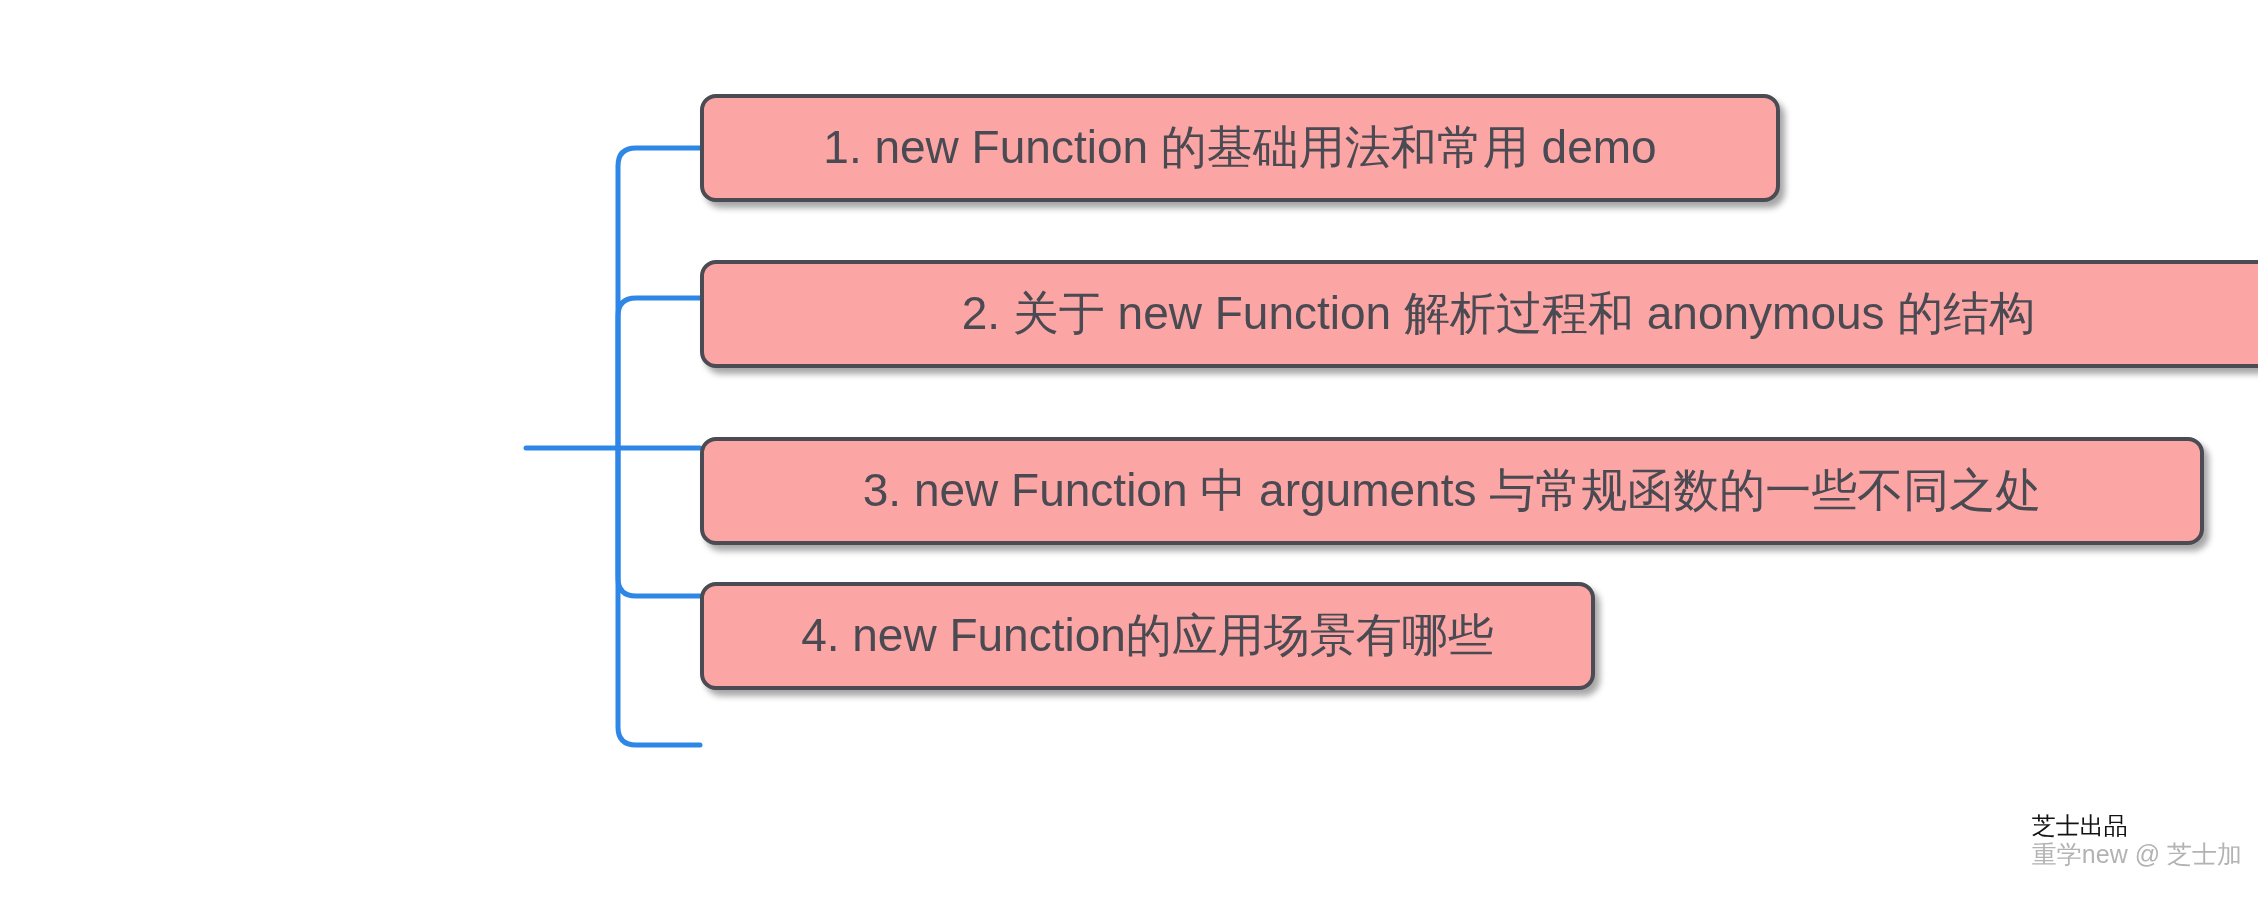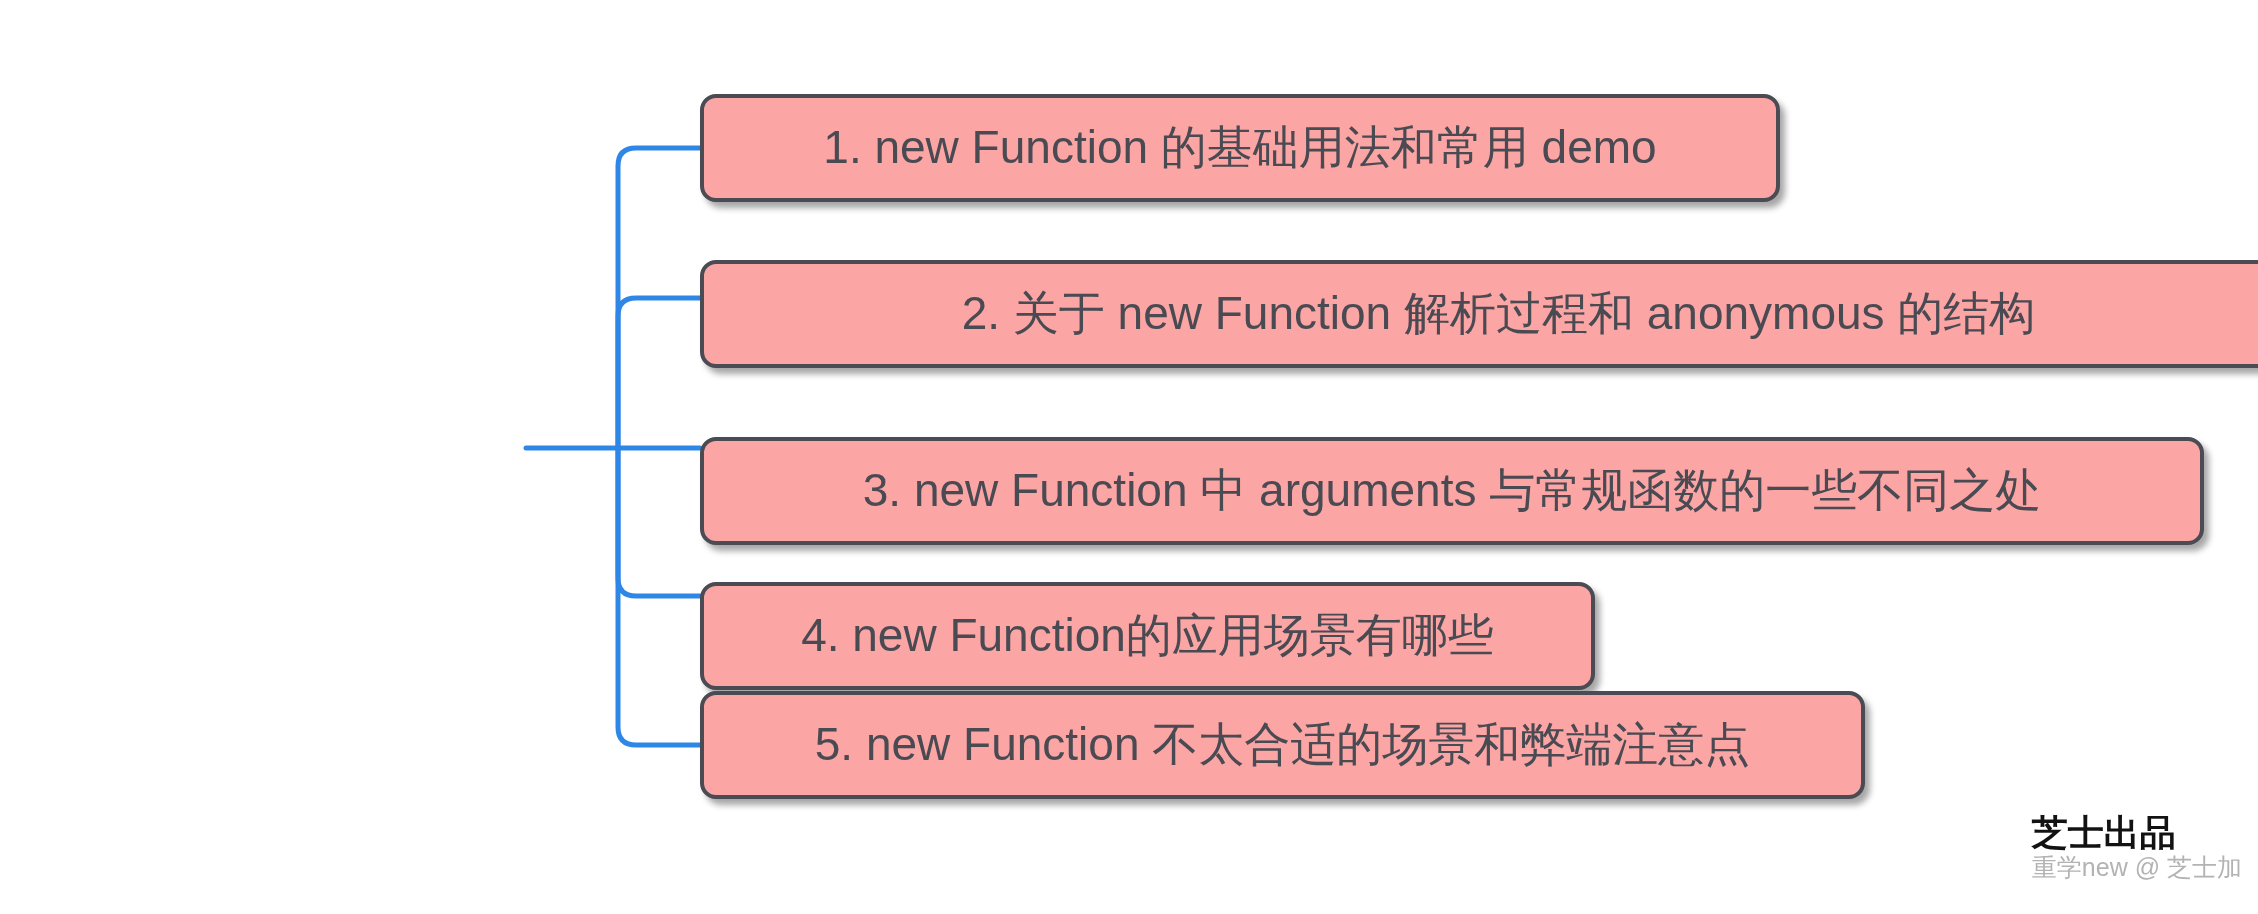--- a/index.html
+++ b/index.html
@@ -63,22 +63,22 @@
   .child-5 { top: 691px; width: 1165px; }
   .watermark {
     position: absolute;
     right: 16px;
     top: 812px;
     text-align: left;
     z-index: 3;
     line-height: 1.15;
   }
   .watermark-title {
-    font-size: 36px;
-    font-weight: bold;
+    font-size: 24px;
+    font-weight: normal;
     color: #121212;
   }
   .watermark-subtitle {
     font-size: 25px;
     color: #b3b3b3;
   }
 </style>
 </head>
 <body>
 
@@ -102,22 +102,19 @@
   </div>
 
   <div class="node child child-3">
     <span>3. new Function 中 arguments 与常规函数的一些不同之处</span>
   </div>
 
   <div class="node child child-4">
     <span>4. new Function的应用场景有哪些</span>
   </div>
 
-  <div class="node child child-5">
-    <span>5. new Function 不太合适的场景和弊端注意点</span>
-  </div>
 
   <div class="watermark">
     <div class="watermark-title">芝士出品</div>
     <div class="watermark-subtitle">重学new @ 芝士加</div>
   </div>
 
 </div>
 
 </body></html>

